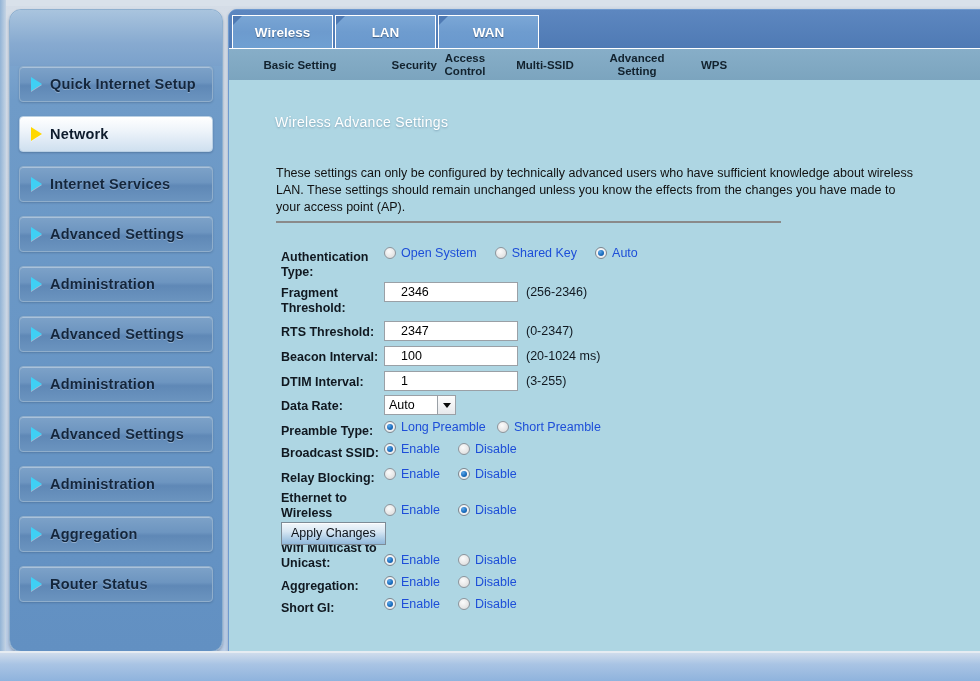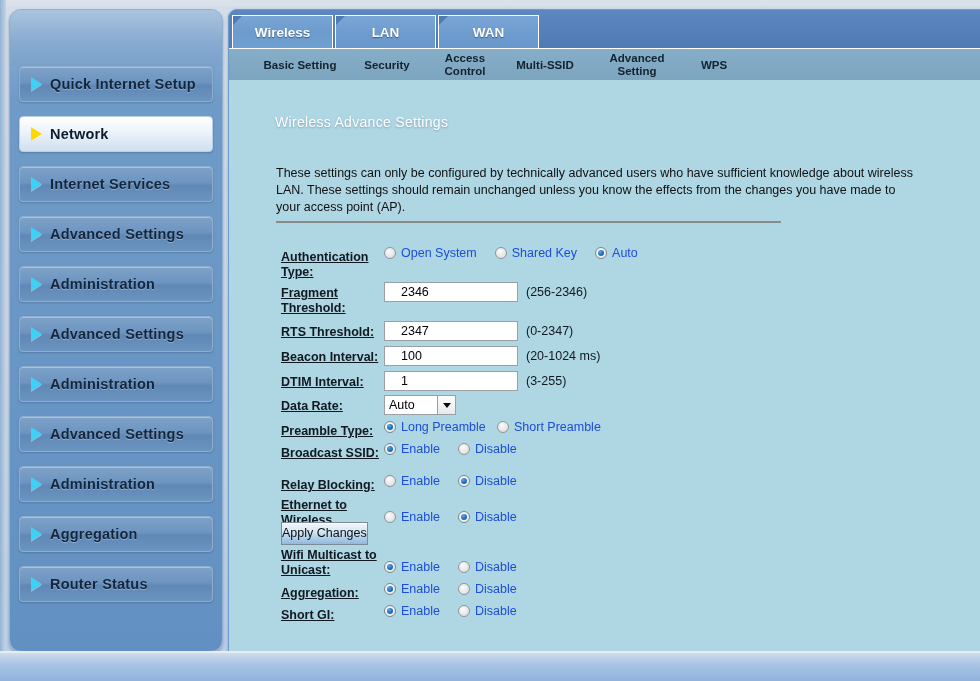--- a/index.html
+++ b/index.html
@@ -170,21 +170,20 @@
     display: flex; align-items: flex-start;
     margin-bottom: 2px;
   }
   .row-label {
     width: 155px; flex: none;
     padding-left: 52px;
     box-sizing: border-box;
     font-size: 12.5px; font-weight: bold; color: #101820;
     line-height: 15px;
     padding-top: 4px;
-    text-decoration: underline;
   }
   .row-control { display: flex; align-items: center; flex: 1; }
 
   .txt {
     width: 100px; height: 18px;
     border: 1px solid #9aa0a6;
     background: #ffffff;
     font-family: "Liberation Sans", sans-serif;
     font-size: 12.5px; color: #000;
     padding: 0 16px; margin: 0;
@@ -232,21 +231,21 @@
   }
   .sel-caret {
     width: 0; height: 0;
     border-left: 4px solid transparent;
     border-right: 4px solid transparent;
     border-top: 5px solid #0a0a0a;
   }
 
   .apply-btn {
     position: absolute; left: 52px; top: 442px;
-    padding: 3px 0 4px;
+    padding: 3px 9px 4px;
     font-family: "Liberation Sans", sans-serif;
     font-size: 12.5px; color: #0b1118;
     background: linear-gradient(180deg,#f2f7fb 0%, #d8e7f3 40%, #a8c9e4 78%, #92b9db 100%);
     border: 1px solid #7d8b96;
     box-shadow: inset 0 1px 0 rgba(255,255,255,.8);
     cursor: pointer;
   }
 
   
   .vscroll {
@@ -356,21 +355,21 @@
         </div>
         <div class="tab" style="left: 209px; width: 101px;">
           <span class="notch"></span>
           <span class="tab-label">WAN</span>
         </div>
       </div>
     <div class="subtabbar" id="subtabbar">
         <div class="subtab" style="left: 18px; width: 106px;">
           <span>Basic Setting</span>
         </div>
-        <div class="subtab" style="left: 120px; width: 76px;">
+        <div class="subtab" style="left: 132px; width: 76px; justify-content: flex-end;">
           <span>Security</span>
         </div>
         <div class="subtab" style="left: 200px; width: 72px;">
           <span>Access Control</span>
         </div>
         <div class="subtab" style="left: 272px; width: 88px;">
           <span>Multi-SSID</span>
         </div>
         <div class="subtab" style="left: 360px; width: 96px;">
           <span>Advanced Setting</span>
@@ -458,21 +457,21 @@
                 <span class="radio on"></span>
                 <span class="radio-label">Long Preamble</span>
               </div>
               <div class="radio-opt">
                 <span class="radio"></span>
                 <span class="radio-label">Short Preamble</span>
               </div>
             </div>
           </div>
 
-          <div class="row" style="margin-bottom:13px">
+          <div class="row" style="margin-bottom:6px">
             <div class="row-label">Broadcast SSID:</div>
             <div class="row-control">
               <div class="radio-opt" style="width:74px">
                 <span class="radio on"></span>
                 <span class="radio-label">Enable</span>
               </div>
               <div class="radio-opt">
                 <span class="radio"></span>
                 <span class="radio-label">Disable</span>
               </div>

